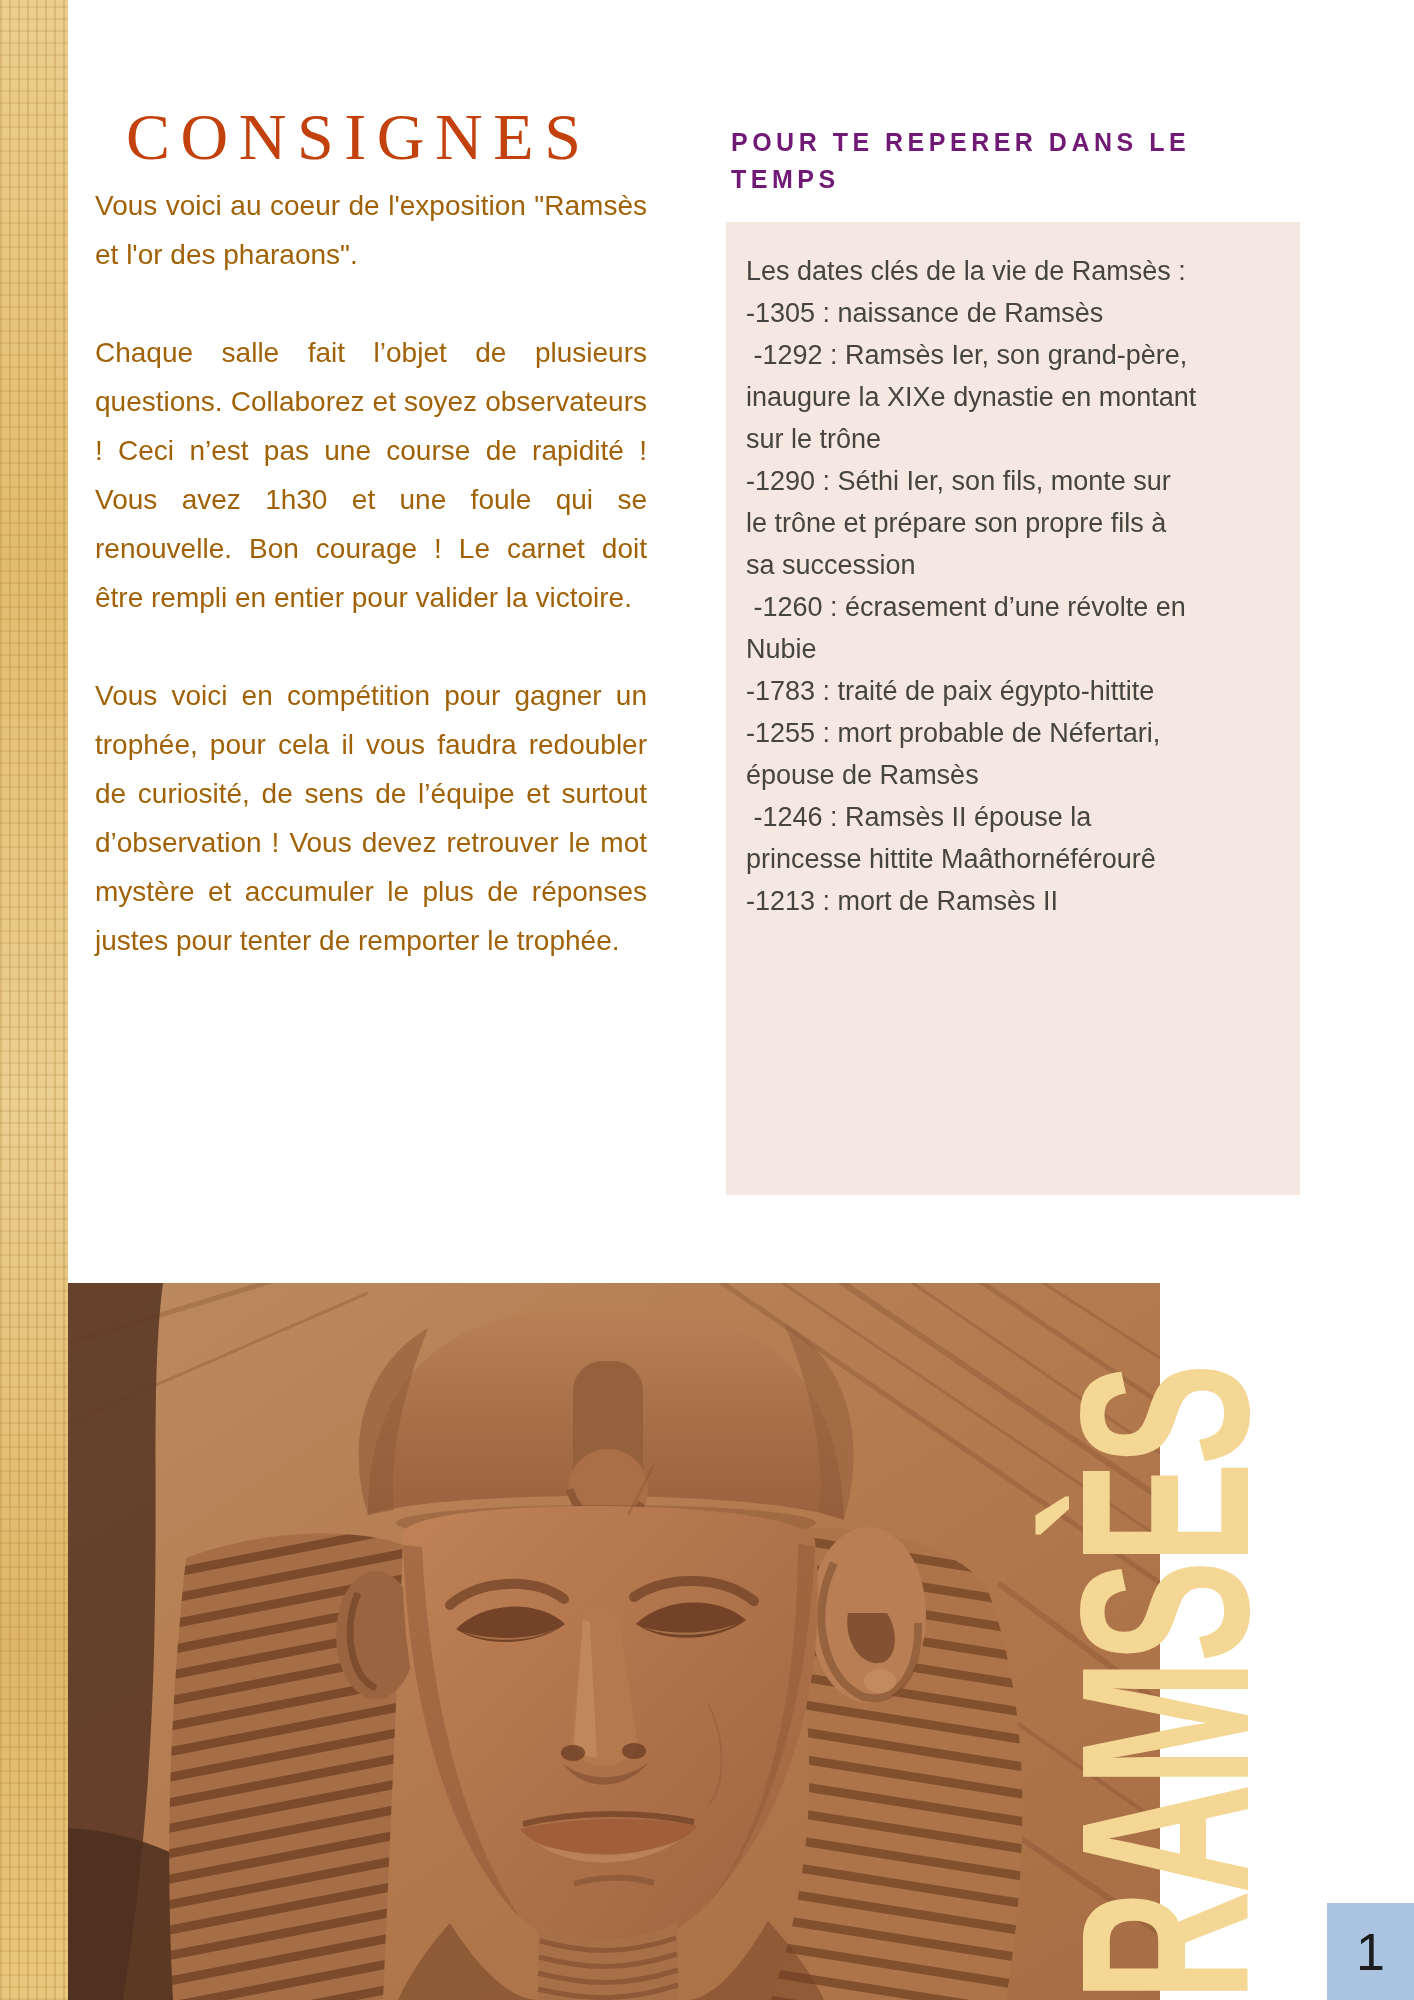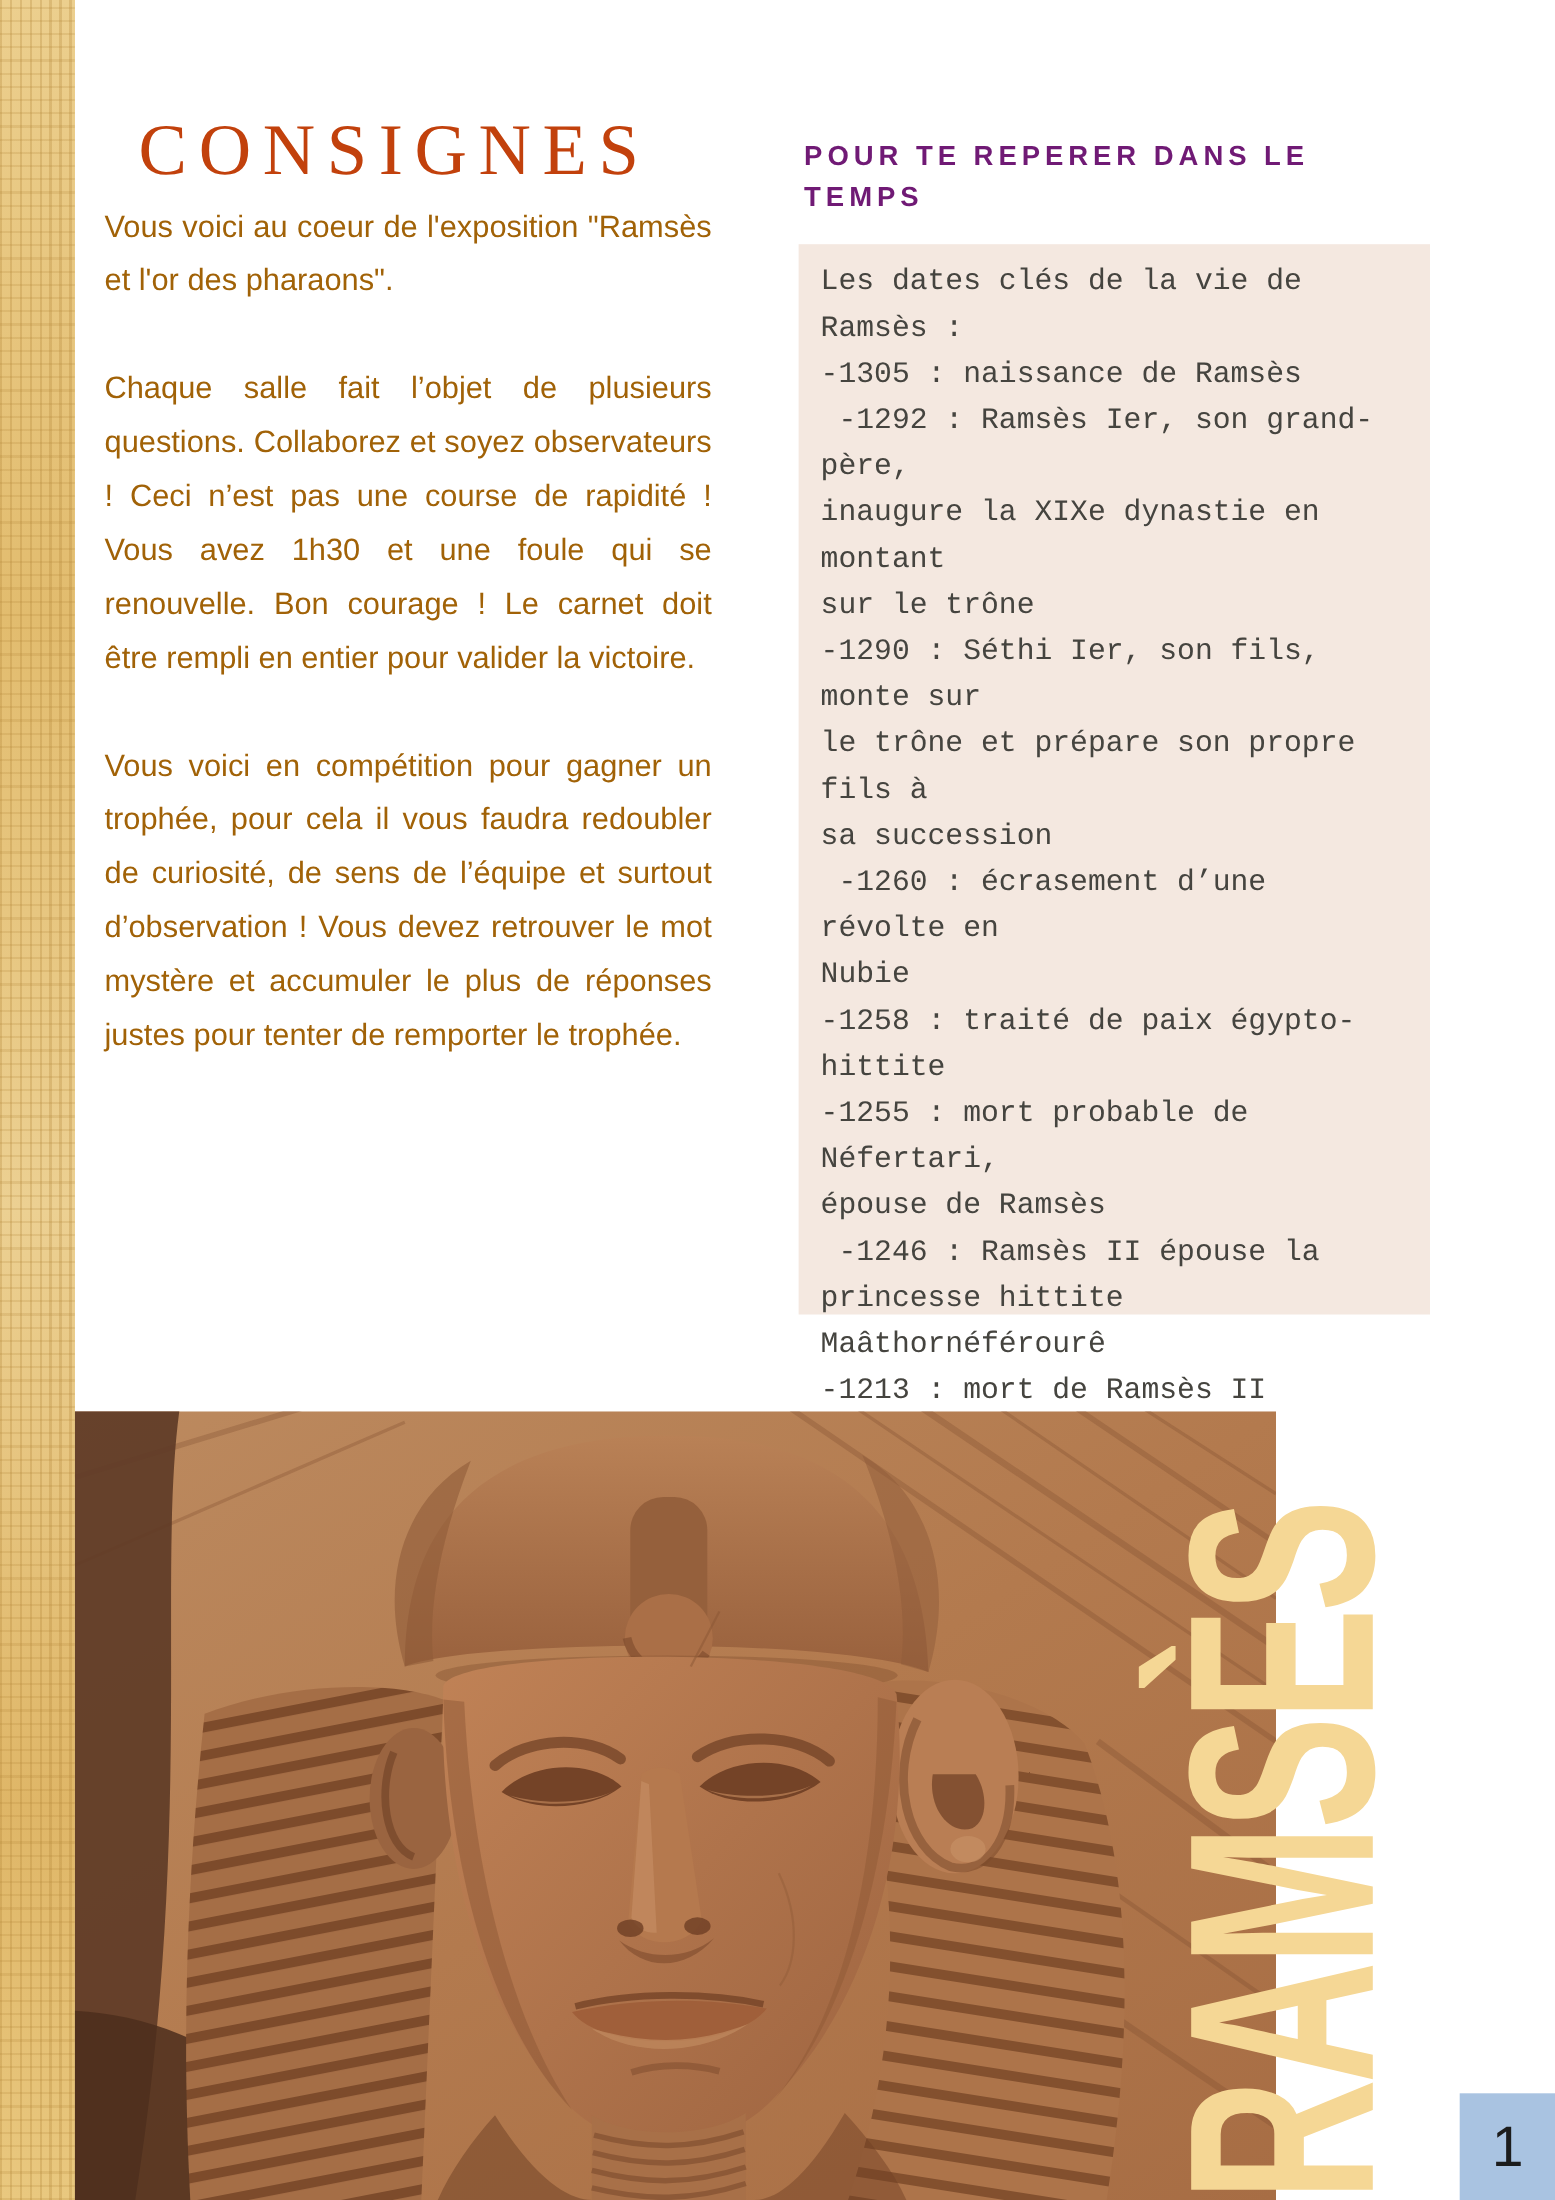--- a/index.html
+++ b/index.html
@@ -20,21 +20,21 @@
     font-size:66px;font-weight:400;letter-spacing:.16em;color:#c2410c;line-height:1;}
   .subhead{left:731px;top:124px;width:540px;font-size:25px;font-weight:700;
     letter-spacing:.18em;line-height:37px;color:#701a75;}
 
   
   .intro{left:95px;top:181px;width:552px;color:#a16207;}
   .intro p{margin:0 0 49px 0;font-size:28px;line-height:49px;text-align:justify;}
 
   
   .datebox{left:726px;top:222px;width:574px;height:973px;background:#f4e8e0;
-    box-sizing:border-box;padding:14px 20px 0 20px;color:#45443f;font-family:Liberation Mono, monospace;}
+    box-sizing:border-box;padding:28px 20px 0 20px;color:#45443f;}
   .datebox p{margin:0;font-size:27px;line-height:42px;white-space:pre-wrap;}
 
   
   .photo{left:68px;top:1283px;width:1092px;height:717px;}
   .photo svg{display:block;width:100%;height:100%;}
 
   
   .ramses-vert{left:1077px;top:1370px;width:176px;height:628px;pointer-events:none;}
   .ramses-vert span{position:absolute;left:50%;top:50%;display:block;white-space:nowrap;
     transform:translate(-50%,-50%) rotate(-90deg) scaleX(0.64);
@@ -64,21 +64,21 @@
   <p>Les dates clés de la vie de Ramsès :</p>
   <p>-1305 : naissance de Ramsès</p>
   <p> -1292 : Ramsès Ier, son grand-père,
 inaugure la XIXe dynastie en montant
 sur le trône</p>
   <p>-1290 : Séthi Ier, son fils, monte sur
 le trône et prépare son propre fils à
 sa succession</p>
   <p> -1260 : écrasement d’une révolte en
 Nubie</p>
-  <p>-1258 : traité de paix égypto-hittite</p>
+  <p>-1783 : traité de paix égypto-hittite</p>
   <p>-1255 : mort probable de Néfertari,
 épouse de Ramsès</p>
   <p> -1246 : Ramsès II épouse la
 princesse hittite Maâthornéférourê</p>
   <p>-1213 : mort de Ramsès II</p>
 </div>
 
 <div class="abs photo">
   <svg viewBox="0 0 1092 717" preserveAspectRatio="none" aria-hidden="true">
     <defs>

